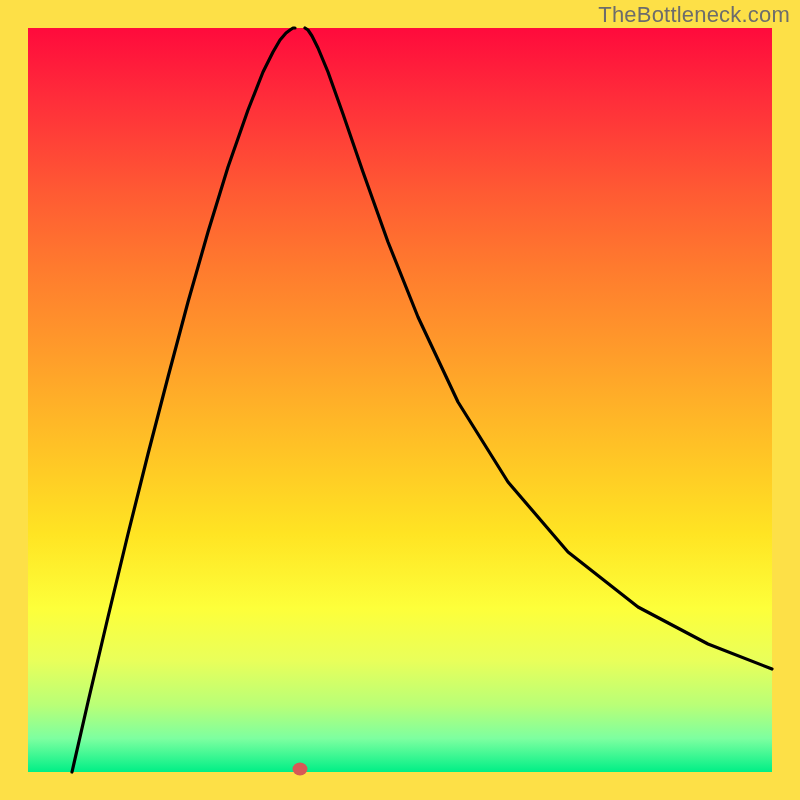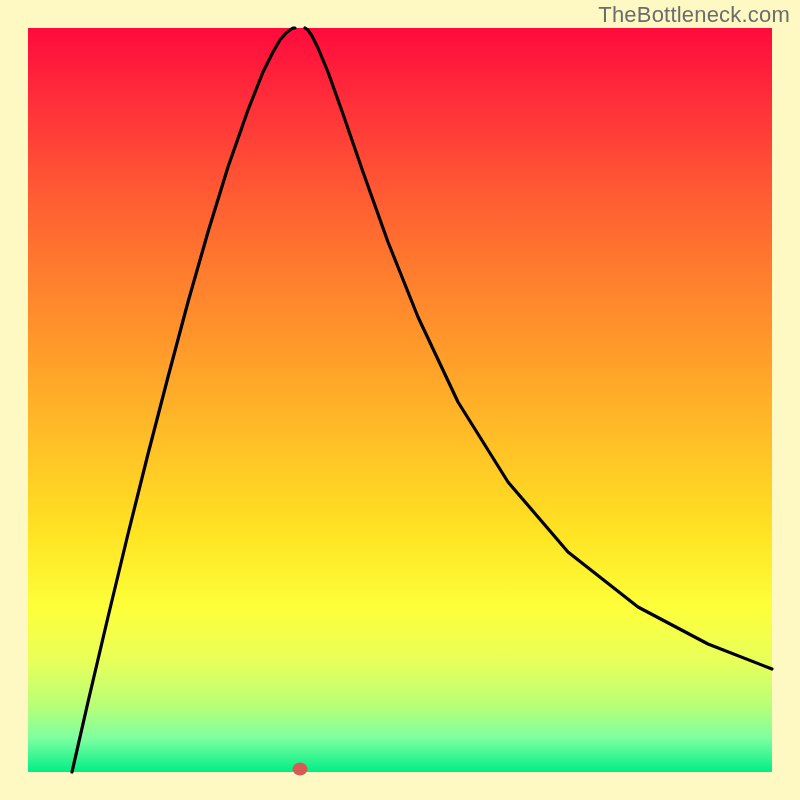--- a/index.html
+++ b/index.html
@@ -8,21 +8,21 @@
     width: 800px;
     height: 800px;
     background: #000;
     font-family: Arial, Helvetica, sans-serif;
     overflow: hidden;
   }
   .frame {
     position: relative;
     width: 800px;
     height: 800px;
-    background: #fef9c3;
+    background: #fde047;
   }
   .watermark {
     position: absolute;
     top: 2px;
     right: 10px;
     color: #6c6c6c;
     font-size: 22px;
     font-weight: 500;
     letter-spacing: 0.2px;
     user-select: none;

